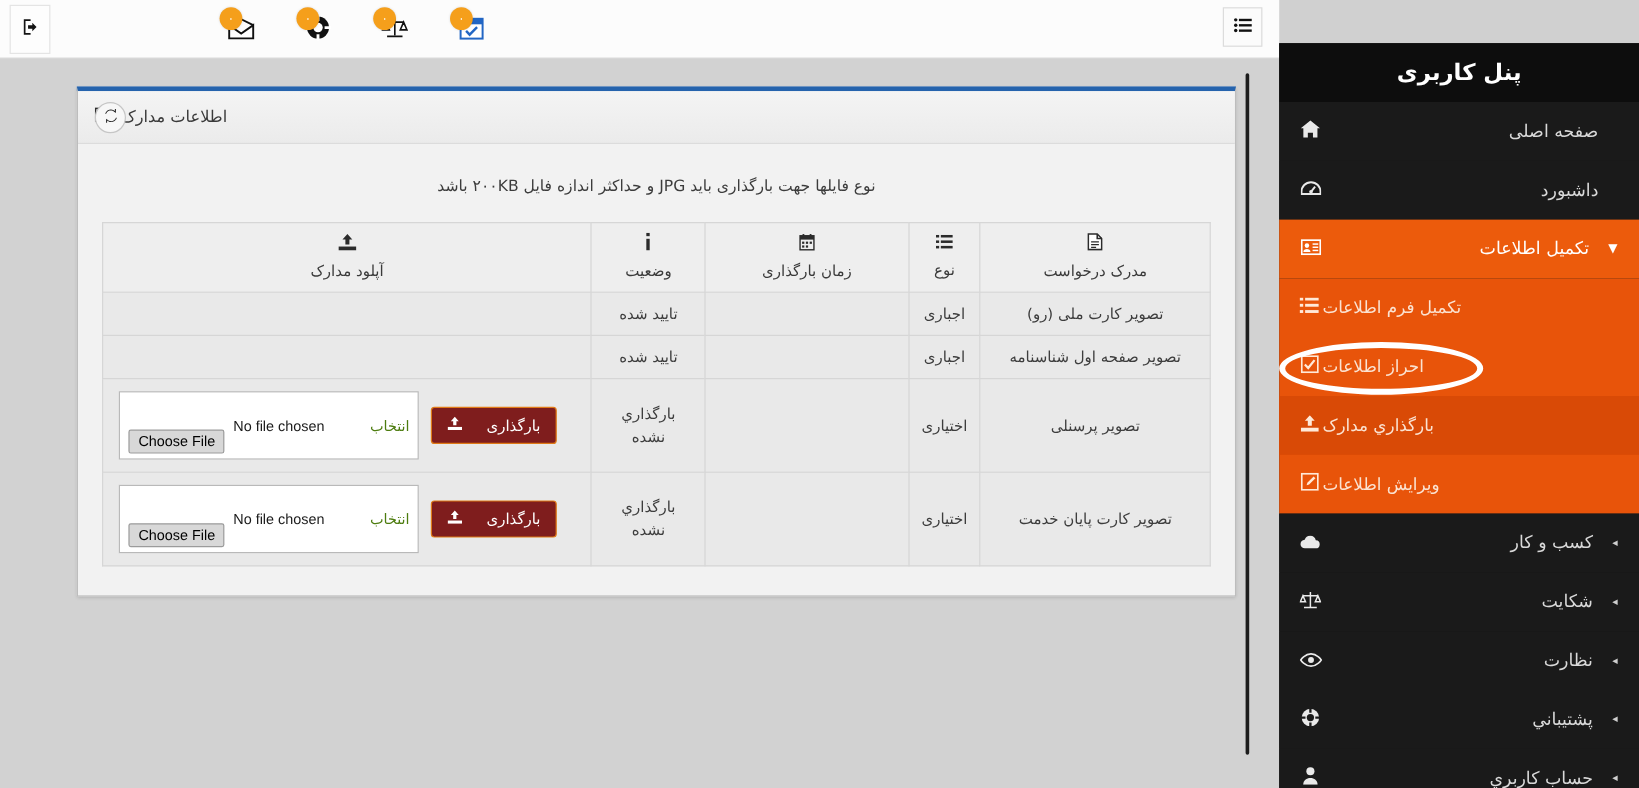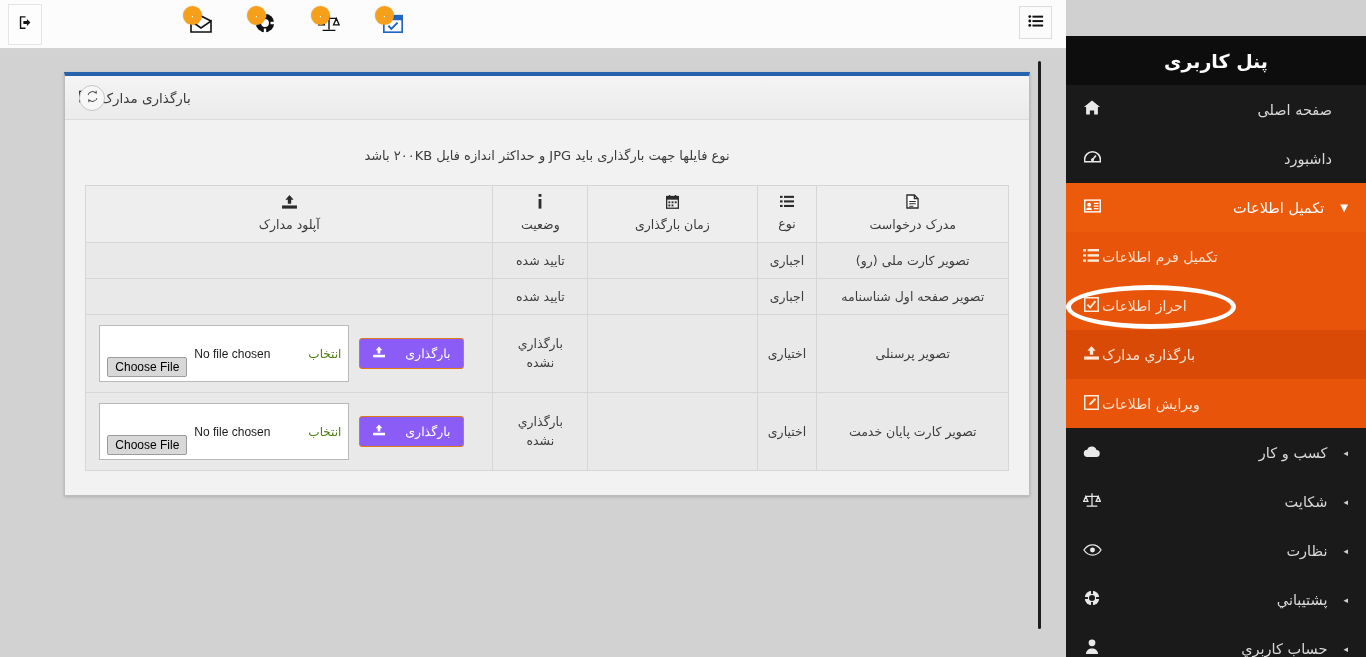--- a/index.html
+++ b/index.html
@@ -220,21 +220,21 @@
   td.c-time   { width: 168px; }
   td.c-status { width: 94px; }
   td.c-upload { width: 400px; }
 
   .upload-cell {
     display: flex; align-items: center; justify-content: flex-start;
     gap: 10px; direction: rtl;
     padding-right: 18px;
   }
   .btn-upload {
-    background: #8b5cf6;
+    background: #7f1d1d;
     border: 1px solid #e07a17;
     color: #ffffff;
     font-size: 12.5px;
     padding: 7px 13px;
     border-radius: 3px;
     display: inline-flex; gap: 20px;
     cursor: pointer;
     white-space: nowrap;
   }
   .file-wrap {
@@ -338,21 +338,21 @@
       </span>
     </div>
   </div>
 
   <div class="content">
     <div class="left-rail"></div>
 
     <div class="panel">
       <div class="panel-head">
         <div class="panel-title">
-          <span>بارگذاری مدارک</span>
+          <span>اطلاعات مدارک</span>
           <span class="pico">
             <svg width="15" height="13" viewBox="0 0 18 14">
               <rect x="0.8" y="0.8" width="16.4" height="12.4" fill="none" stroke="#2e2e2e" stroke-width="1.5"></rect>
               <circle cx="5.4" cy="5.6" r="2" fill="#2e2e2e"></circle>
               <path d="M2.3 11.2c0-1.8 1.4-2.6 3.1-2.6s3.1.8 3.1 2.6z" fill="#2e2e2e"></path>
               <rect x="10.4" y="3.6" width="5" height="1.3" fill="#2e2e2e"></rect>
               <rect x="10.4" y="6.4" width="5" height="1.3" fill="#2e2e2e"></rect>
               <rect x="10.4" y="9.2" width="5" height="1.3" fill="#2e2e2e"></rect>
             </svg>
           </span>

